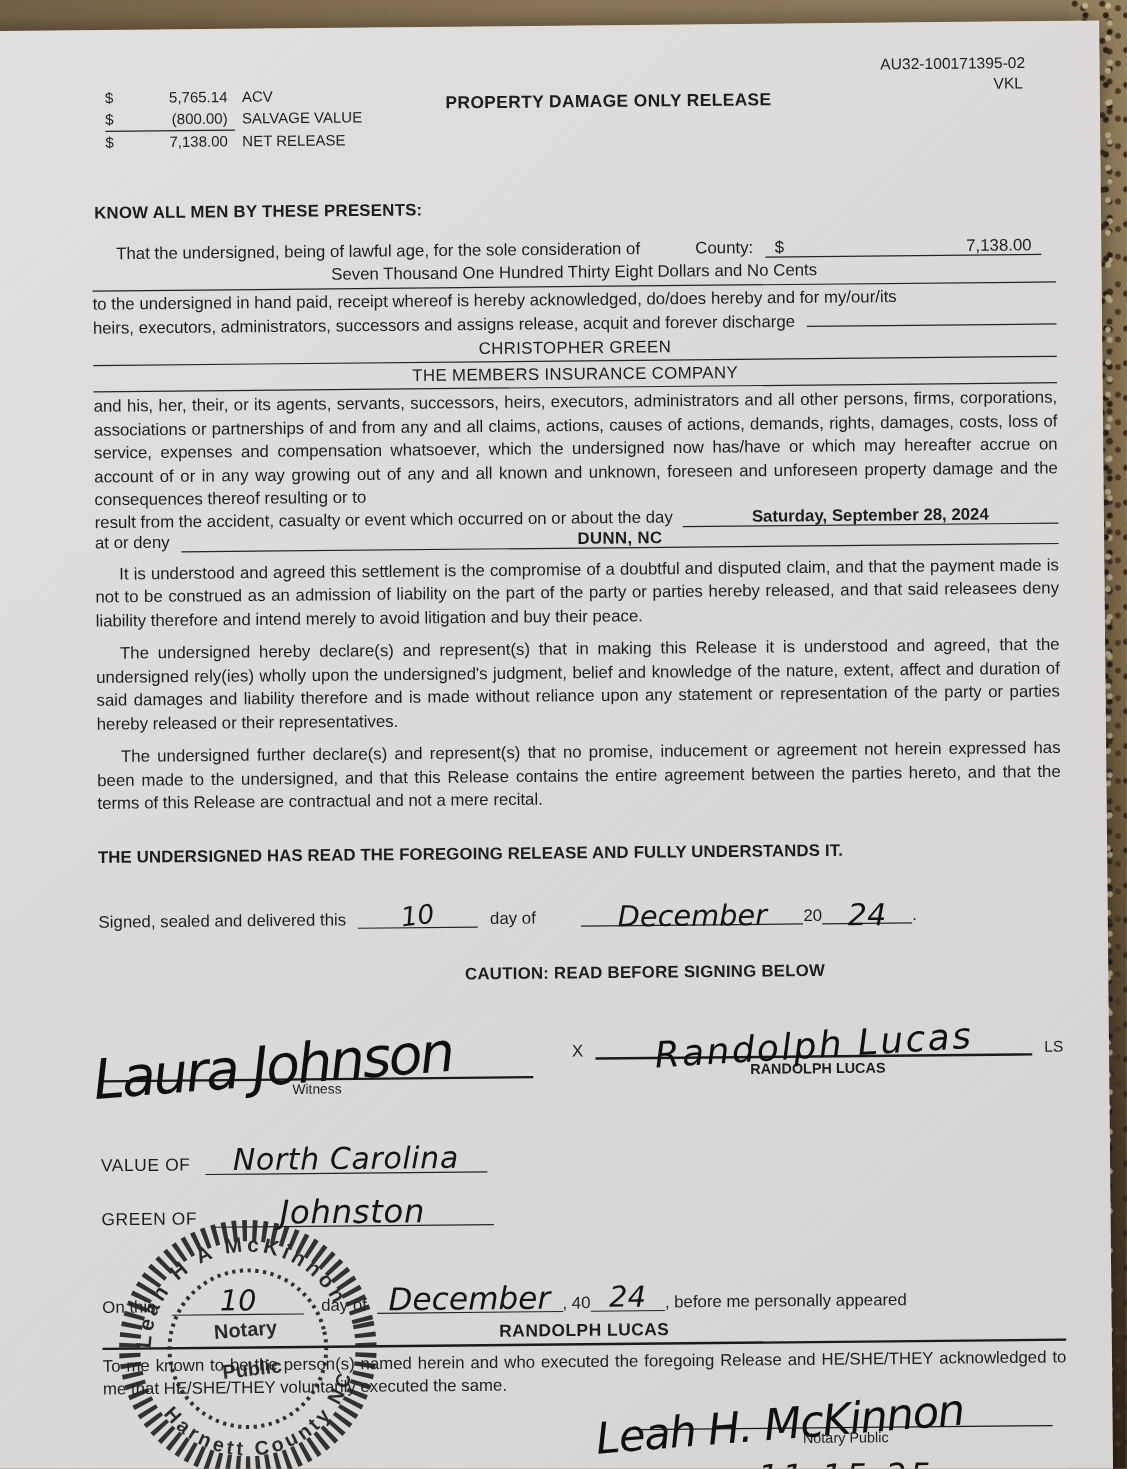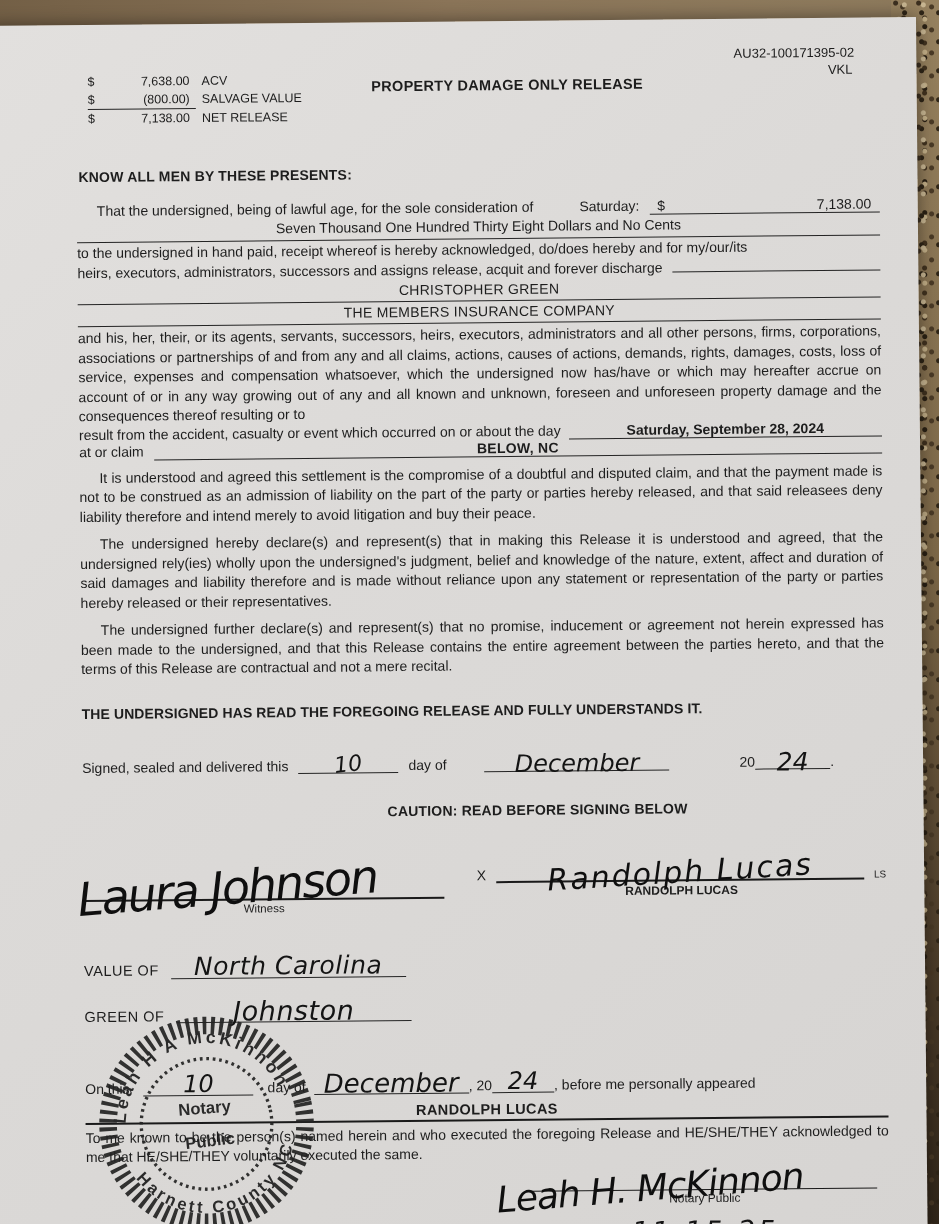--- a/index.html
+++ b/index.html
@@ -71,38 +71,38 @@
   .loc-blank { flex:1; margin-left:10px; font-weight:bold; letter-spacing:.3px; }
 
   .para { margin-top:8px; }
   .affirm { font-weight:bold; font-size:14px; margin-top:26px; letter-spacing:.1px; }
 
   .exec-row { font-size:14px; margin-top:32px; align-items:flex-end; }
   .exec-row .blank { height:22px; }
   .day-blank { width:100px; margin:0 10px; }
   .month-blank { width:185px; margin-left:38px; }
   .year-blank { width:75px; }
-  .yr20 { margin-left:70px; }
+  .yr20 { }
   .hw-day { font-size:22px; transform:rotate(-6deg); }
   .hw-month { font-size:24px; margin-bottom:-4px; }
   .hw-year { font-size:25px; margin-bottom:-4px; }
 
   .caution { font-weight:bold; font-size:14px; margin-top:30px; padding-left:305px; letter-spacing:.2px; }
 
   .sig-row { display:flex; margin-top:38px; }
   .sig-col-l { width:45%; }
   .sig-col-r { width:51%; margin-left:4%; }
   .sigline { border-bottom:2px solid #1a1a1a; }
   .sig { display:block; font-family:"DejaVu Sans", sans-serif; font-style:italic; color:#0f0f0f; white-space:nowrap; }
   .sig-lj { font-size:46px; transform:rotate(-4deg); margin:0 0 -14px -6px; letter-spacing:-2px; }
   .sig-rl { font-size:30px; transform:rotate(-3deg); margin-bottom:-10px; text-align:center; letter-spacing:2px; }
   .under-label { font-size:11.5px; text-align:center; margin-top:2px; }
   .xsig-row { display:flex; align-items:flex-end; font-size:14px; }
   .xsig-row .mid { flex:1; margin:0 10px; }
-  .ls { font-size:10px; }
+  .ls { font-size:13px; }
 
   .state-row { font-size:14.5px; margin-top:34px; letter-spacing:.5px; }
   .state-blank { width:235px; margin-left:12px; height:30px; align-items:flex-end; }
   .hw-state { font-size:25px; margin-bottom:-3px; white-space:nowrap; }
   .county-row { margin-top:14px; }
   .hw-county { font-size:27px; margin-bottom:-5px; }
 
   .onthis-row { font-size:14px; margin-top:46px; align-items:flex-end; }
   .onthis-row .blank { height:26px; }
   .ot-day { width:110px; margin:0 14px; }
@@ -136,21 +136,21 @@
 
     <div class="hdr">
       <div class="claim-block">
         <div>AU32-100171395-02</div>
         <div class="vkl">VKL</div>
       </div>
       <div class="fin">
         <div class="fin-row">
           <span class="fin-amt">
               <span class="cur">$</span>
-              <span class="num">7,638.00</span>
+              <span class="num">5,765.14</span>
             </span>
           <span class="fin-label">ACV</span>
         </div>
         <div class="fin-row">
           <span class="fin-amt underlined">
               <span class="cur">$</span>
               <span class="num">(800.00)</span>
             </span>
           <span class="fin-label">SALVAGE VALUE</span>
         </div>
@@ -162,21 +162,21 @@
           <span class="fin-label">NET RELEASE</span>
         </div>
       </div>
       <div class="doc-title">PROPERTY DAMAGE ONLY RELEASE</div>
     </div>
 
     <div class="presents">KNOW ALL MEN BY THESE PRESENTS:</div>
 
     <div class="row consider-row">
       <span class="lead indent">That the undersigned, being of lawful age, for the sole consideration of</span>
-      <span class="dollars-lbl">Saturday:</span>
+      <span class="dollars-lbl">County:</span>
       <span class="blank amt-blank">
         <span>$</span>
         <span class="num">7,138.00</span>
       </span>
     </div>
     <div class="fullline words-line">Seven Thousand One Hundred Thirty Eight Dollars and No Cents</div>
     <div class="plain-line">to the undersigned in hand paid, receipt whereof is hereby acknowledged, do/does hereby and for my/our/its</div>
     <div class="row plain-line">
       <span>heirs, executors, administrators, successors and assigns release, acquit and forever discharge</span>
       <span class="blank short-blank"></span>
@@ -186,23 +186,23 @@
 
     <p class="body-text" style="margin-top:2px;">and his, her, their, or its agents, servants, successors, heirs, executors, administrators and all other persons, firms, corporations, associations or partnerships of and from any and all claims, actions, causes of actions, demands, rights, damages, costs, loss of service, expenses and compensation whatsoever, which the undersigned now has/have or which may hereafter accrue on account of or in any way growing out of any and all known and unknown, foreseen and unforeseen property damage and the consequences thereof resulting or to</p>
 
     <div class="row accident-row">
       <span style="white-space:nowrap;">result from the accident, casualty or event which occurred on or about the day</span>
       <span class="blank date-blank">
         <span>Saturday, September 28, 2024</span>
       </span>
     </div>
     <div class="row accident-row">
-      <span>at or claim</span>
+      <span>at or deny</span>
       <span class="blank loc-blank">
-        <span>BELOW, NC</span>
+        <span>DUNN, NC</span>
       </span>
     </div>
 
     <p class="body-text indent para">It is understood and agreed this settlement is the compromise of a doubtful and disputed claim, and that the payment made is not to be construed as an admission of liability on the part of the party or parties hereby released, and that said releasees deny liability therefore and intend merely to avoid litigation and buy their peace.</p>
     <p class="body-text indent para">The undersigned hereby declare(s) and represent(s) that in making this Release it is understood and agreed, that the undersigned rely(ies) wholly upon the undersigned's judgment, belief and knowledge of the nature, extent, affect and duration of said damages and liability therefore and is made without reliance upon any statement or representation of the party or parties hereby released or their representatives.</p>
     <p class="body-text indent para">The undersigned further declare(s) and represent(s) that no promise, inducement or agreement not herein expressed has been made to the undersigned, and that this Release contains the entire agreement between the parties hereto, and that the terms of this Release are contractual and not a mere recital.</p>
 
     <div class="affirm">THE UNDERSIGNED HAS READ THE FOREGOING RELEASE AND FULLY UNDERSTANDS IT.</div>
 
     <div class="row exec-row">
@@ -257,21 +257,21 @@
 
     <div class="row onthis-row">
       <span>On this</span>
       <span class="blank ot-day">
         <span class="hw hw-otday">10</span>
       </span>
       <span>day of</span>
       <span class="blank ot-month">
         <span class="hw hw-otmonth">December</span>
       </span>
-      <span>, 20</span>
+      <span>, 40</span>
       <span class="blank ot-year">
         <span class="hw hw-otyear">24</span>
       </span>
       <span>, before me personally appeared</span>
     </div>
 
     <div class="appeared-name">RANDOLPH LUCAS</div>
 
     <p class="body-text known">To me known to be the person(s) named herein and who executed the foregoing Release and HE/SHE/THEY acknowledged to me that HE/SHE/THEY  voluntarily executed the same.</p>
 

